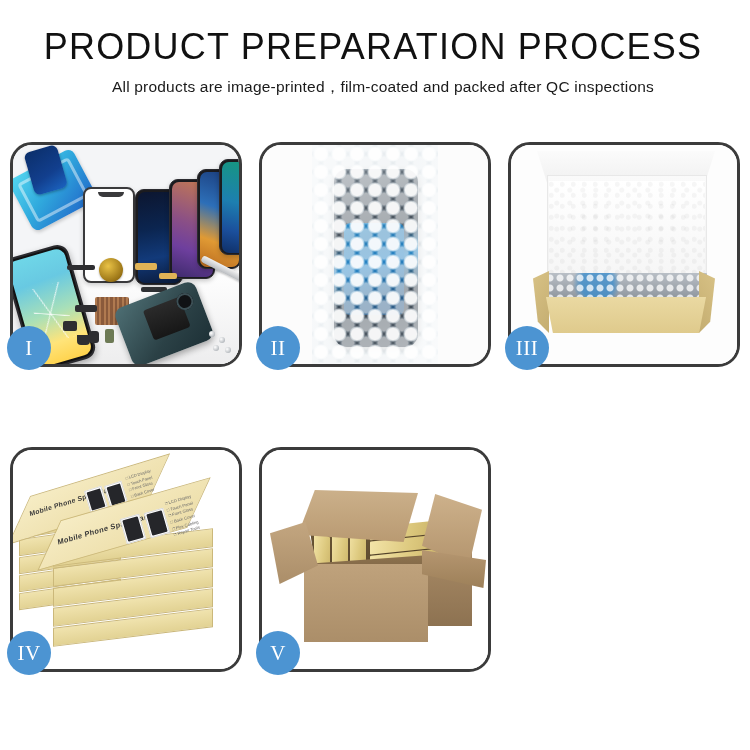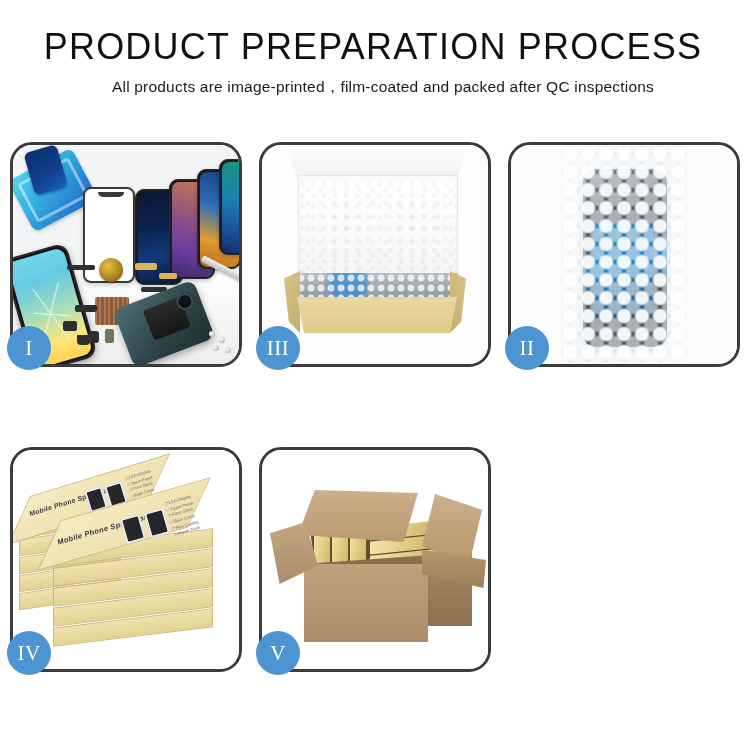--- a/index.html
+++ b/index.html
@@ -373,42 +373,42 @@
           <span style="left:10px;top:6px;"></span>
           <span style="left:4px;top:14px;"></span>
           <span style="left:16px;top:16px;"></span>
         </div>
       </div>
       <div class="badge">I</div>
     </div>
 
     <div class="panel">
       <div class="panel-inner">
+        <div class="p2bg"></div>
+        <div class="bwbag">
+          <div class="bwitem"></div>
+          <div class="bubbles"></div>
+          <div class="bubbles2"></div>
+        </div>
+      </div>
+      <div class="badge">II</div>
+    </div>
+
+    <div class="panel">
+      <div class="panel-inner">
         <div class="p3bg"></div>
         <div class="obox-lid"></div>
         <div class="obox-back"></div>
         <div class="foam"></div>
         <div class="obox-inner"></div>
         <div class="obox-sideL"></div>
         <div class="obox-sideR"></div>
         <div class="obox-front"></div>
       </div>
       <div class="badge">III</div>
-    </div>
-
-    <div class="panel">
-      <div class="panel-inner">
-        <div class="p2bg"></div>
-        <div class="bwbag">
-          <div class="bwitem"></div>
-          <div class="bubbles"></div>
-          <div class="bubbles2"></div>
-        </div>
-      </div>
-      <div class="badge">II</div>
     </div>
 
     <div class="panel">
       <div class="panel-inner">
         <div class="p4bg"></div>
         <div class="stack">
 
           <div class="ybox" style="left:6px;top:136px;width:102px;height:17px;transform:skewY(-8deg);"></div>
           <div class="ybox" style="left:6px;top:118px;width:102px;height:17px;transform:skewY(-8deg);"></div>
           <div class="ybox" style="left:6px;top:100px;width:102px;height:17px;transform:skewY(-8deg);"></div>

